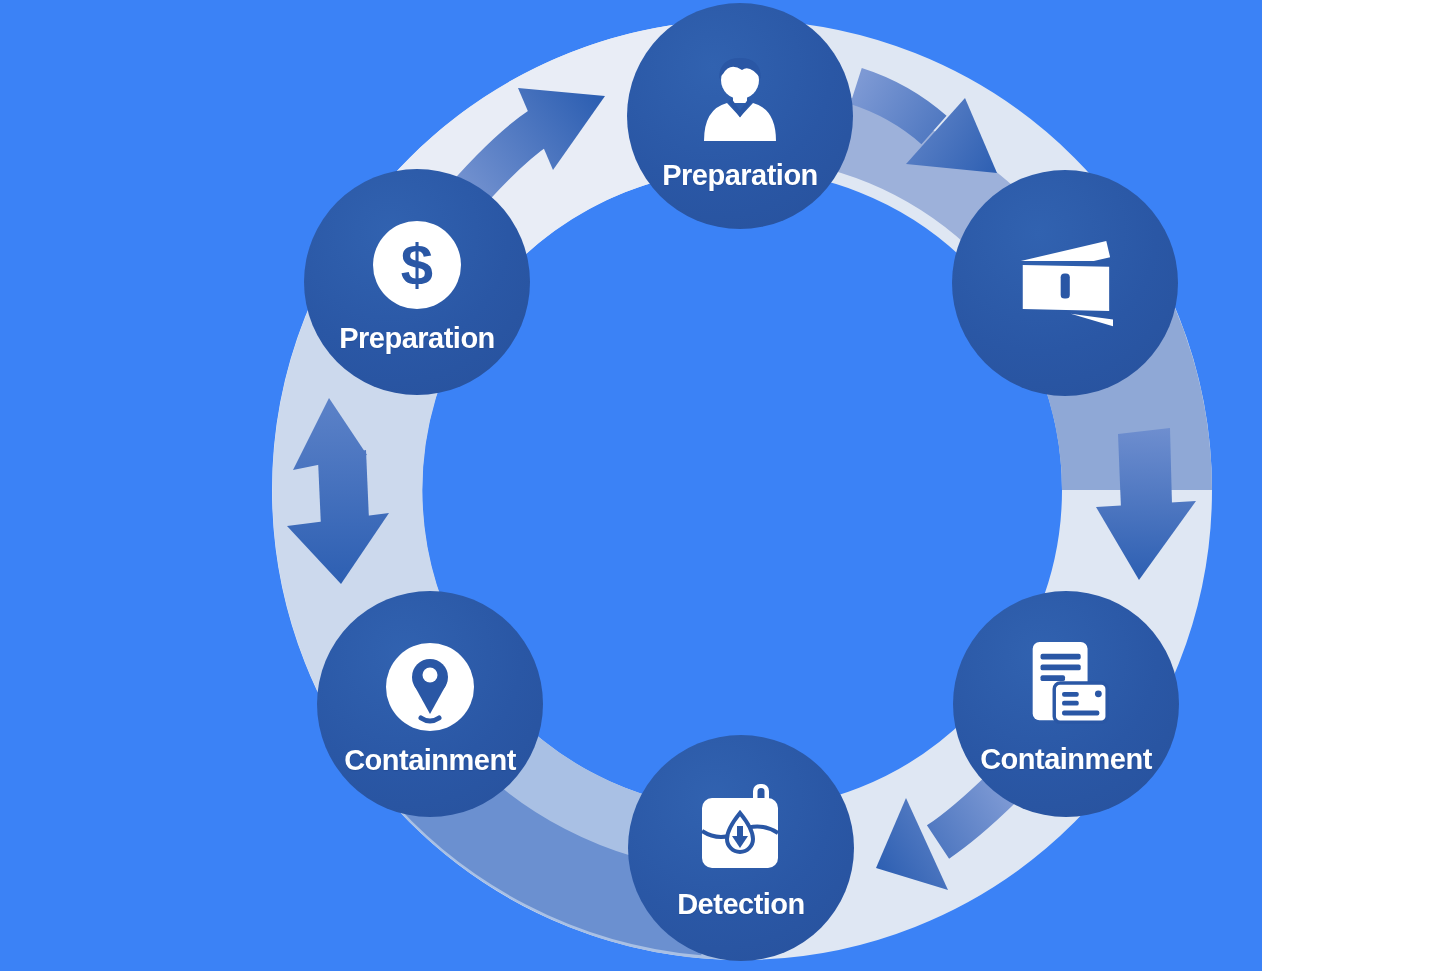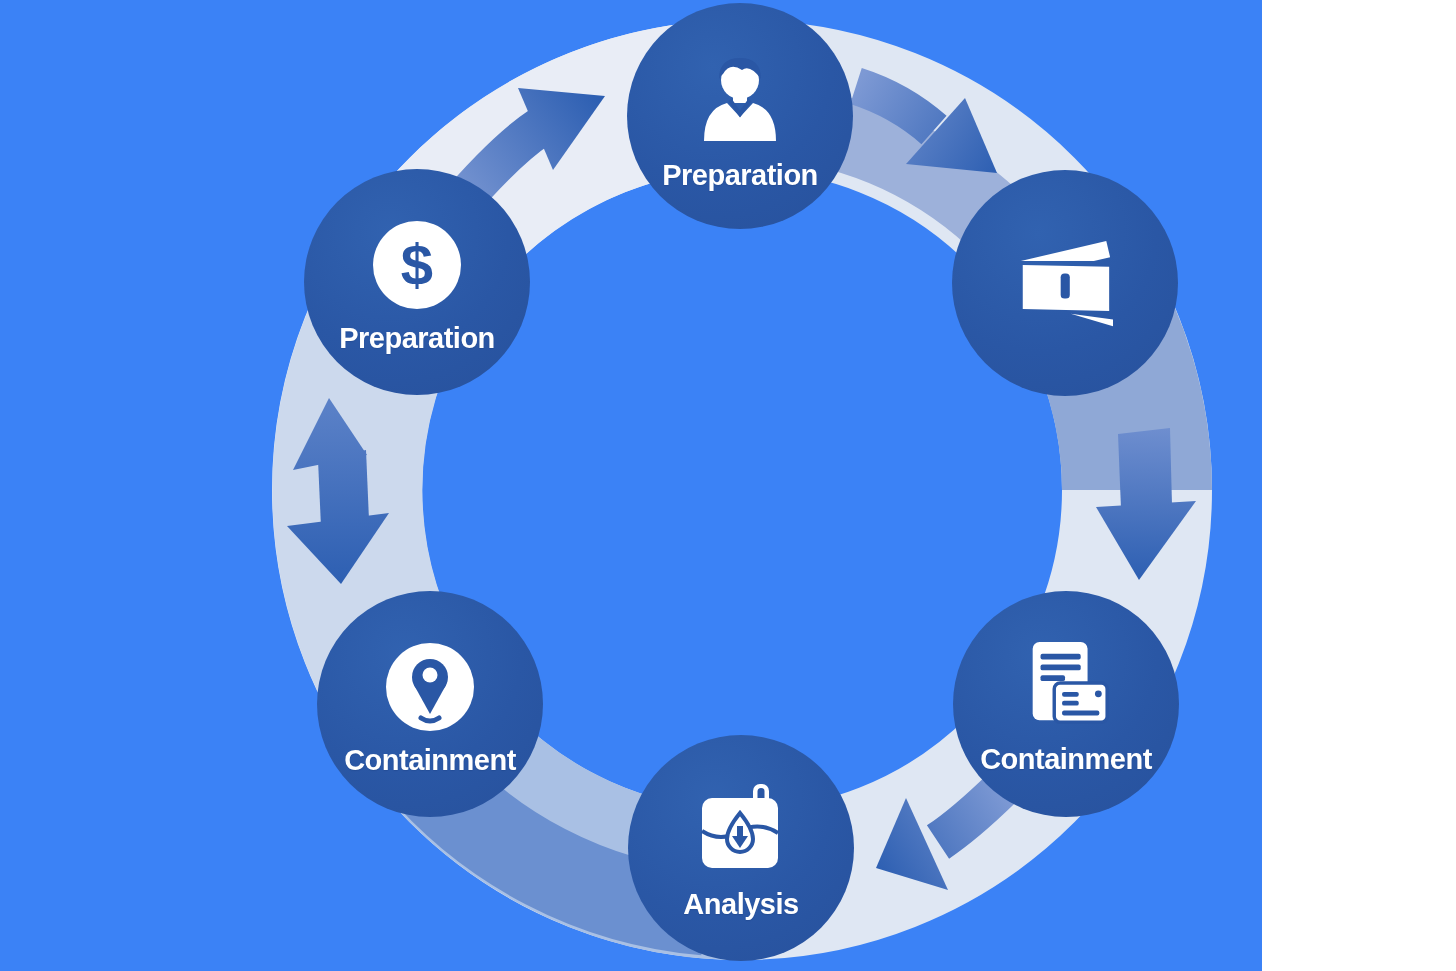--- a/index.html
+++ b/index.html
@@ -122,21 +122,21 @@
   <div class="node" style="left:628px;top:735px">
     <svg width="100" height="100" viewBox="0 0 100 100">
       <rect x="62" y="3" width="16" height="30" rx="7" fill="#ffffff"></rect>
       <rect x="66.5" y="7" width="7" height="17" rx="3.5" fill="#2a57a5"></rect>
       <rect x="11" y="17" width="76" height="70" rx="10" fill="#ffffff"></rect>
       <path d="M11 50 Q30 62 49 50 Q68 40 87 52" stroke="#2a57a5" stroke-width="4" fill="none"></path>
       <path d="M49 32 Q62 48 62 58 A13 13 0 1 1 36 58 Q36 48 49 32 Z" fill="#ffffff" stroke="#2a57a5" stroke-width="4"></path>
       <rect x="46" y="45" width="6" height="11" fill="#2a57a5"></rect>
       <polygon points="41,55 57,55 49,67" fill="#2a57a5"></polygon>
     </svg>
-    <div class="label">Analysis</div>
+    <div class="label">Detection</div>
   </div>
 
   <div class="node" style="left:317px;top:591px">
     <svg width="100" height="100" viewBox="0 0 100 100">
       <circle cx="50" cy="50" r="44" fill="#ffffff"></circle>
       <circle cx="50" cy="40" r="18" fill="#2a57a5"></circle>
       <polygon points="34,48 66,48 50,77" fill="#2a57a5"></polygon>
       <circle cx="50" cy="38" r="7.5" fill="#ffffff"></circle>
       <path d="M41 81 Q50 87 59 81" stroke="#2a57a5" stroke-width="5" fill="none" stroke-linecap="round"></path>
     </svg>

